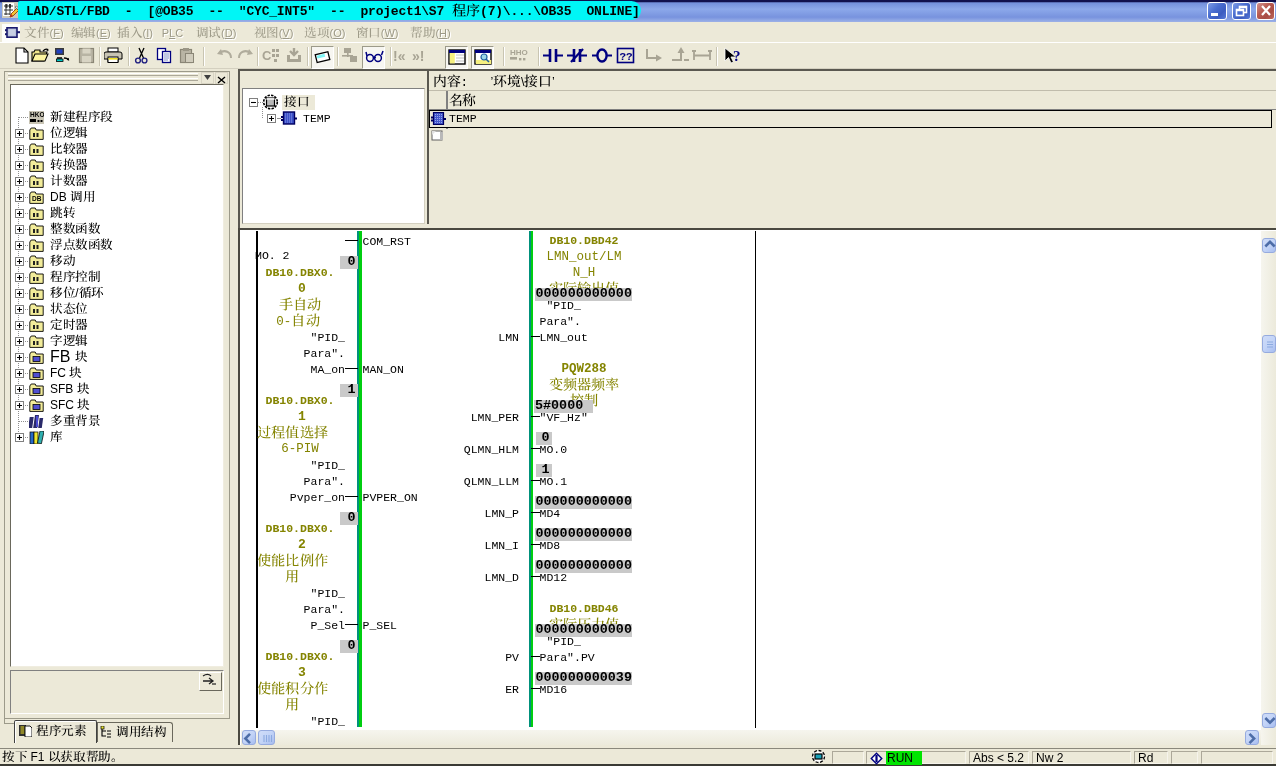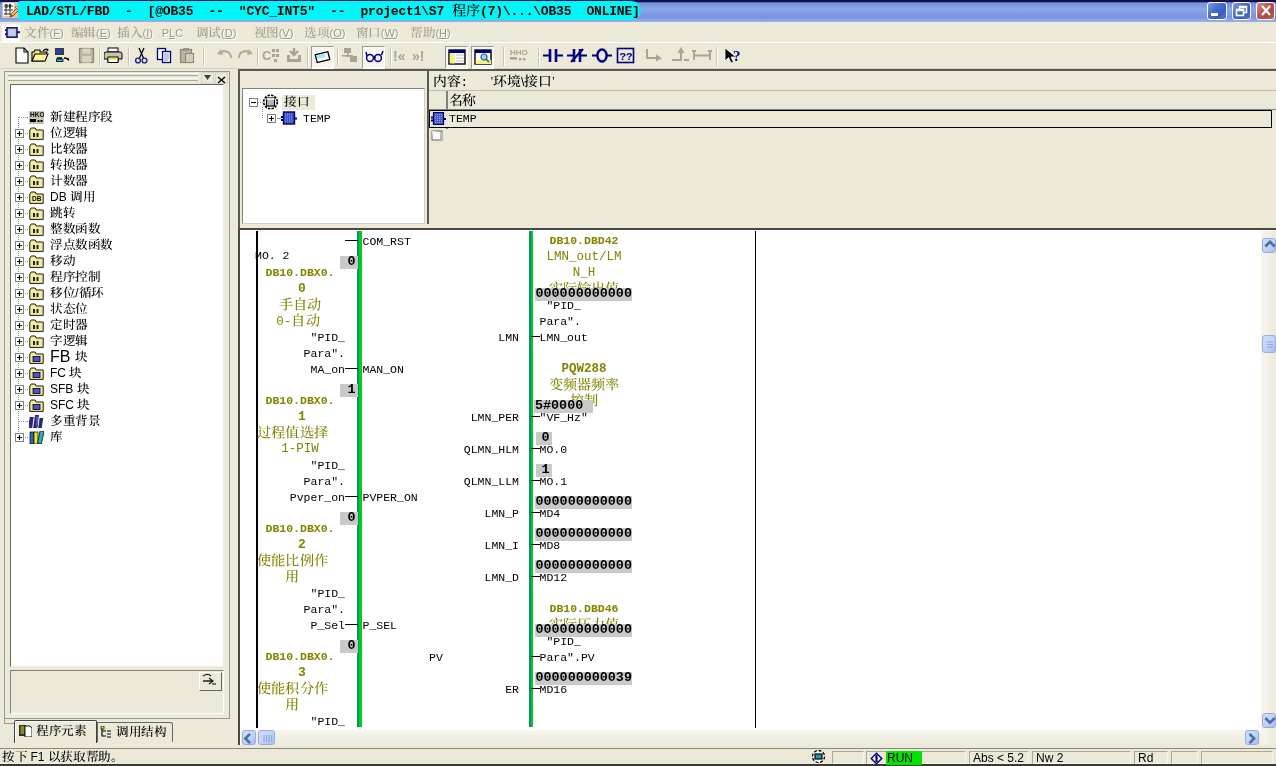--- a/index.html
+++ b/index.html
@@ -573,21 +573,21 @@
       <use href="#u8FC7"></use>
     </svg><svg class="cj c13" viewBox="0 0 100 100">
       <use href="#u7A0B"></use>
     </svg><svg class="cj c13" viewBox="0 0 100 100">
       <use href="#u503C"></use>
     </svg><svg class="cj c13" viewBox="0 0 100 100">
       <use href="#u9009"></use>
     </svg><svg class="cj c13" viewBox="0 0 100 100">
       <use href="#u62E9"></use>
     </svg></div>
-<div class="abs" style="left:220px;top:440.5px;width:160px;text-align:center;color:#848400;font-size:12.5px;line-height:16px;white-space:pre;font-family:'Liberation Mono',monospace;">1-PIW</div>
+<div class="abs" style="left:220px;top:440.5px;width:160px;text-align:center;color:#848400;font-size:12.5px;line-height:16px;white-space:pre;font-family:'Liberation Mono',monospace;">6-PIW</div>
 <div class="abs code" style="left:255px;width:90px;text-align:right;top:457.5px;height:16px">"PID_</div>
 <div class="abs code" style="left:255px;width:90px;text-align:right;top:473.5px;height:16px">Para".</div>
 <div class="abs code" style="left:255px;width:90px;text-align:right;top:489.5px;height:16px">Pvper_on</div>
 <div class="abs" style="left:345px;top:495.5px;width:13px;height:1.8px;background:#000"></div>
 <div class="abs code" style="left:362.5px;width:100px;top:489.5px;height:16px">PVPER_ON</div>
 <div class="abs vbox" style="left:340px;top:511.5px;width:18px;height:13px;padding-right:2.5px;text-align:right">0</div>
 <div class="abs" style="left:220px;top:520.5px;width:160px;text-align:center;font-weight:bold;color:#848400;font-size:11.5px;line-height:16px;white-space:pre;font-family:'Liberation Mono',monospace;">DB10.DBX0.</div>
 <div class="abs" style="left:222px;top:536.5px;width:160px;text-align:center;font-weight:bold;color:#848400;font-size:13px;line-height:16px;white-space:pre;font-family:'Liberation Mono',monospace;">2</div>
 <div class="abs" style="left:212.5px;top:552.5px;width:160px;text-align:center;color:#848400;font-size:12.5px;line-height:16px;white-space:pre;font-family:'Liberation Mono',monospace;"><svg class="cj c13" viewBox="0 0 100 100">
       <use href="#u4F7F"></use>
@@ -626,21 +626,21 @@
       <use href="#u7528"></use>
     </svg></div>
 <div class="abs code" style="left:255px;width:90px;text-align:right;top:713.5px;height:16px">"PID_</div>
 <div class="abs code" style="left:429px;width:90px;text-align:right;top:329.5px;height:16px">LMN</div>
 <div class="abs code" style="left:429px;width:90px;text-align:right;top:409.5px;height:16px">LMN_PER</div>
 <div class="abs code" style="left:429px;width:90px;text-align:right;top:441.5px;height:16px">QLMN_HLM</div>
 <div class="abs code" style="left:429px;width:90px;text-align:right;top:473.5px;height:16px">QLMN_LLM</div>
 <div class="abs code" style="left:429px;width:90px;text-align:right;top:505.5px;height:16px">LMN_P</div>
 <div class="abs code" style="left:429px;width:90px;text-align:right;top:537.5px;height:16px">LMN_I</div>
 <div class="abs code" style="left:429px;width:90px;text-align:right;top:569.5px;height:16px">LMN_D</div>
-<div class="abs code" style="left:429px;width:90px;text-align:left;top:649.5px;height:16px">PV</div>
+<div class="abs code" style="left:429px;width:90px;text-align:right;top:649.5px;height:16px">PV</div>
 <div class="abs code" style="left:429px;width:90px;text-align:right;top:681.5px;height:16px">ER</div>
 <div class="abs" style="left:504px;top:232.5px;width:160px;text-align:center;font-weight:bold;color:#848400;font-size:11.5px;line-height:16px;white-space:pre;font-family:'Liberation Mono',monospace;">DB10.DBD42</div>
 <div class="abs" style="left:504px;top:248.5px;width:160px;text-align:center;color:#848400;font-size:12.5px;line-height:16px;white-space:pre;font-family:'Liberation Mono',monospace;">LMN_out/LM</div>
 <div class="abs" style="left:504px;top:264.5px;width:160px;text-align:center;color:#848400;font-size:12.5px;line-height:16px;white-space:pre;font-family:'Liberation Mono',monospace;">N_H</div>
 <div class="abs" style="left:504px;top:280.5px;width:160px;text-align:center;color:#848400;font-size:12.5px;line-height:16px;white-space:pre;font-family:'Liberation Mono',monospace;"><svg class="cj c13" viewBox="0 0 100 100">
       <use href="#u5B9E"></use>
     </svg><svg class="cj c13" viewBox="0 0 100 100">
       <use href="#u9645"></use>
     </svg><svg class="cj c13" viewBox="0 0 100 100">
       <use href="#u8F93"></use>

